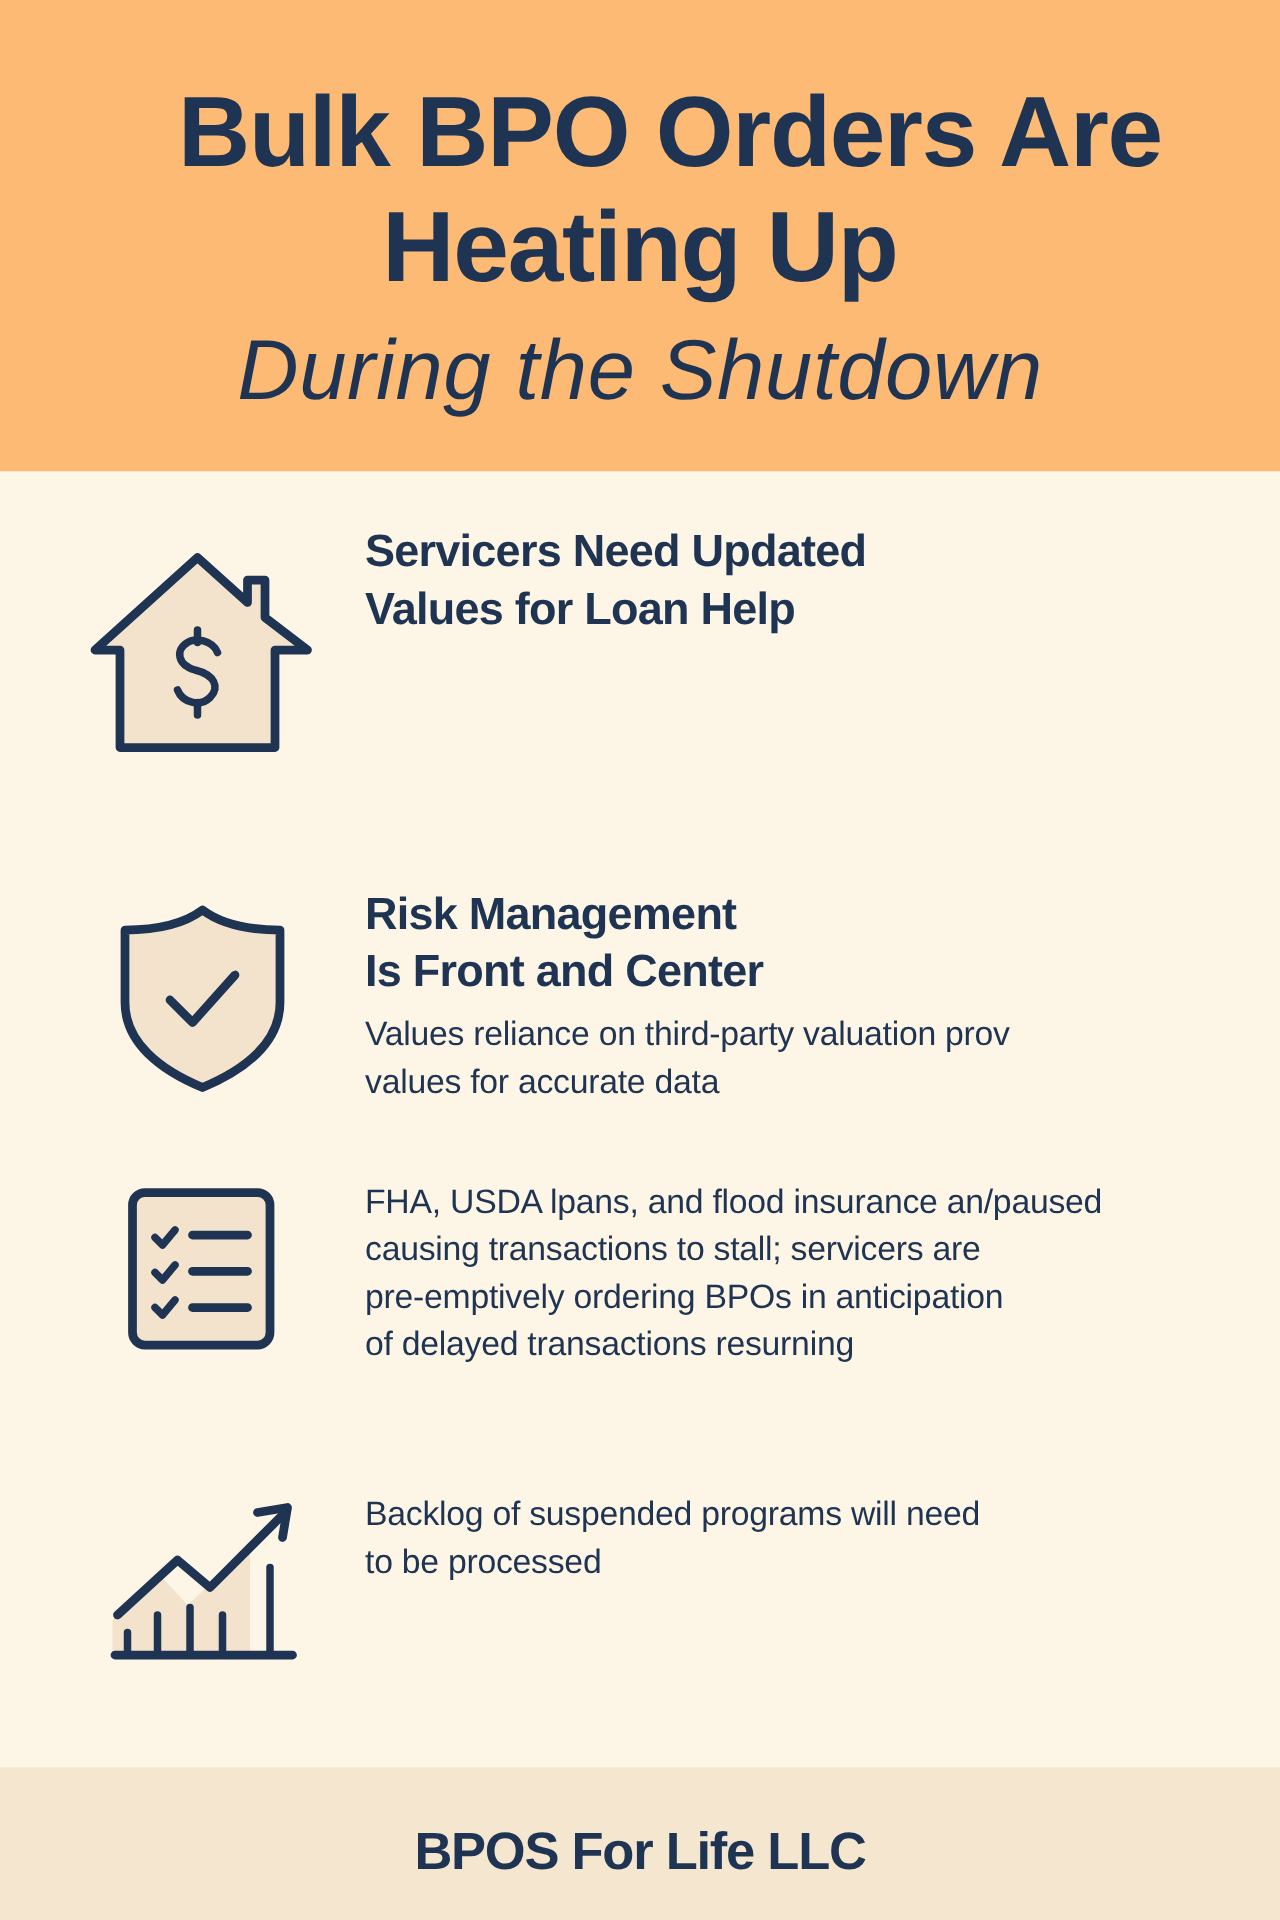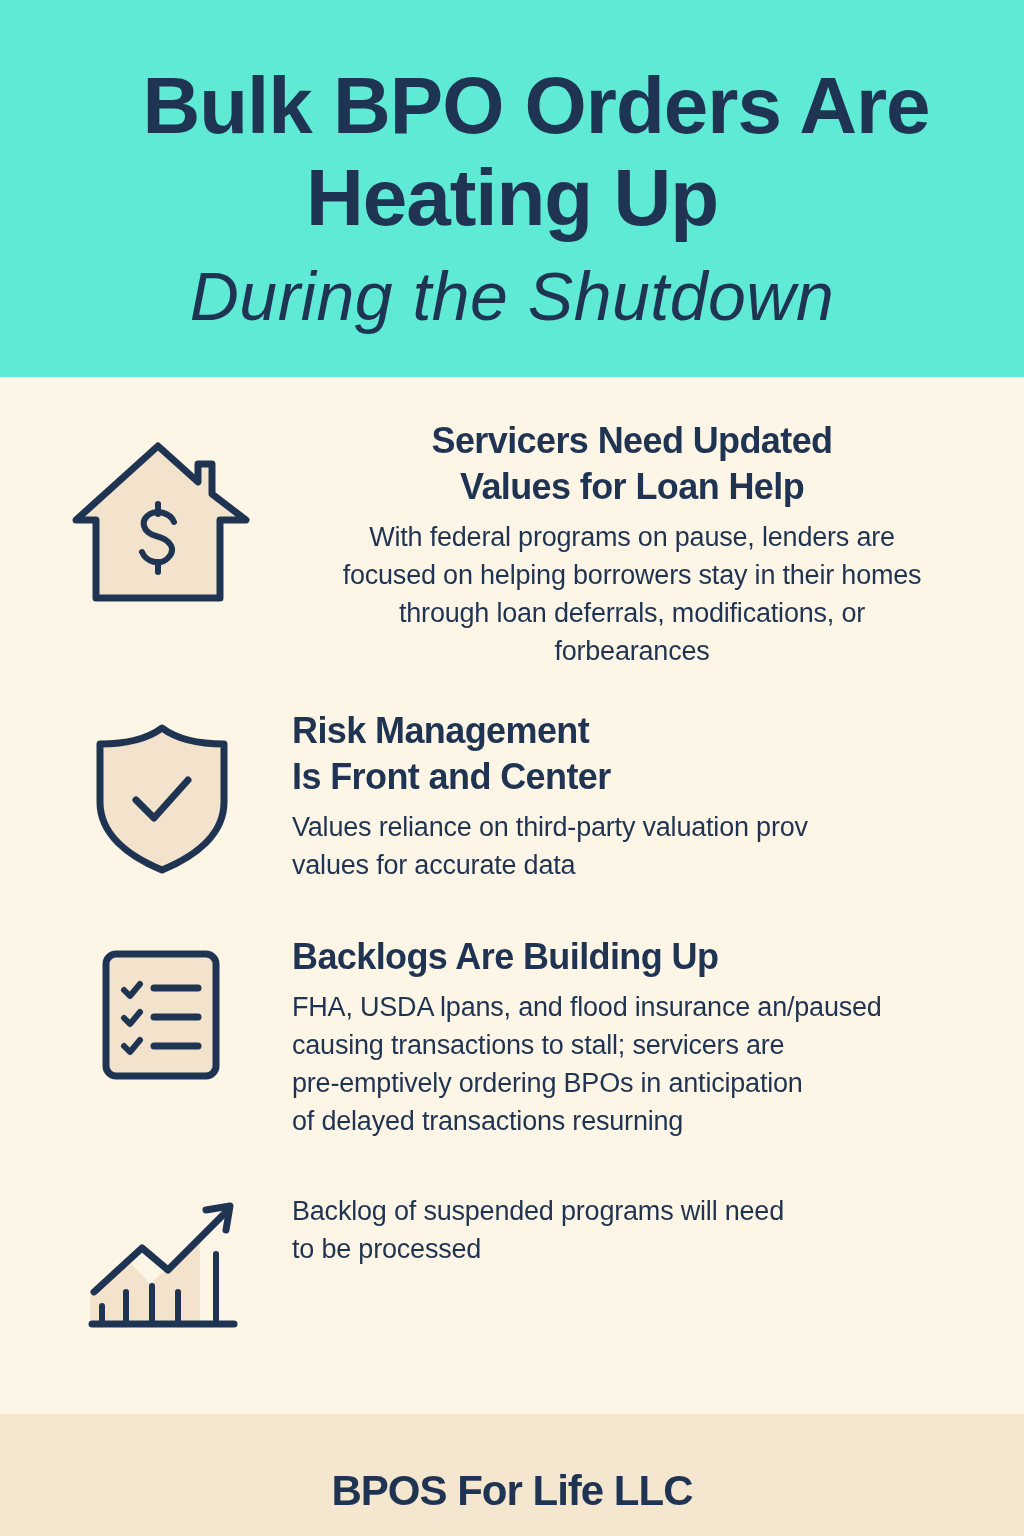--- a/index.html
+++ b/index.html
@@ -6,21 +6,21 @@
   html, body { width: 1024px; height: 1536px; }
   body {
     background: #fdf5e5;
     color: #1f3452;
     font-family: "Liberation Sans", "DejaVu Sans", sans-serif;
     position: relative;
     overflow: hidden;
   }
   .header {
     position: absolute; left: 0; top: 0; width: 1024px; height: 377px;
-    background: #5eead4;
+    background: #fdba74;
     text-align: center;
   }
   .title-line {
     font-weight: 700;
     font-size: 80px;
     letter-spacing: -1px;
     line-height: 1;
     position: absolute; left: 0; width: 100%;
   }
   .title-line.l1 { top: 66px; padding-left: 48px; }
@@ -52,50 +52,44 @@
     font-weight: 400;
     margin-top: 8px;
     letter-spacing: -0.2px;
   }
   .footer {
     position: absolute; left: 0; top: 1414px; width: 1024px; height: 122px;
     background: #f5e6d0;
     text-align: center;
   }
   .footer-text {
-    position: absolute; left: 0; width: 100%; top: 56px;
+    position: absolute; left: 0; width: 100%; top: 46px;
     font-size: 42px; font-weight: 700; letter-spacing: -1px; line-height: 1;
   }
 </style>
 </head>
 <body>
 
 <div class="header">
   <div class="title-line l1">Bulk BPO Orders Are</div>
   <div class="title-line l2">Heating Up</div>
   <div class="subtitle">During the Shutdown</div>
 </div>
 
 <div class="section" style="top:0;">
   <svg class="icon" style="left:70px; top:440px;" width="182" height="166" viewBox="0 0 182 166">
     <path d="M6,80 L88,6 L128,42 L128,24 L142,24 L142,54 L176,80 L150,80 L150,158 L26,158 L26,80 Z" fill="#f3e3cc" stroke="#1f3452" stroke-width="7" stroke-linejoin="round"></path>
     <path d="M104,82 C100,72 86,70 80,74 C70,80 72,92 86,96 C102,100 106,110 98,118 C90,126 76,122 72,112" fill="none" stroke="#1f3452" stroke-width="6" stroke-linecap="round"></path>
     <line x1="88" y1="64" x2="88" y2="74" stroke="#1f3452" stroke-width="6" stroke-linecap="round"></line>
     <line x1="88" y1="122" x2="88" y2="132" stroke="#1f3452" stroke-width="6" stroke-linecap="round"></line>
   </svg>
-  <div class="text-col" style="top:418px;text-align:center;">
+  <div class="text-col" style="top:418px;">
     <div class="heading">
       <div>Servicers Need Updated</div>
       <div>Values for Loan Help</div>
-    </div>
-    <div class="body-text">
-      <div>With federal programs on pause, lenders are</div>
-      <div>focused on helping borrowers stay in their homes</div>
-      <div>through loan deferrals, modifications, or</div>
-      <div>forbearances</div>
     </div>
   </div>
 </div>
 
 <div class="section" style="top:0;">
   <svg class="icon" style="left:94px; top:722px;" width="136" height="152" viewBox="0 0 136 152">
     <path d="M68,6 C52,18 30,22 6,22 L6,80 C6,112 34,134 68,148 C102,134 130,112 130,80 L130,22 C106,22 84,18 68,6 Z" fill="#f3e3cc" stroke="#1f3452" stroke-width="7" stroke-linejoin="round"></path>
     <polyline points="42,78 60,96 94,58" fill="none" stroke="#1f3452" stroke-width="7" stroke-linecap="round" stroke-linejoin="round"></polyline>
   </svg>
   <div class="text-col" style="top:708px;">
@@ -114,23 +108,20 @@
   <svg class="icon" style="left:102px; top:950px;" width="118" height="130" viewBox="0 0 118 130">
     <rect x="4" y="4" width="110" height="122" rx="10" fill="#f3e3cc" stroke="#1f3452" stroke-width="7"></rect>
     <polyline points="22,40 28,46 38,34" fill="none" stroke="#1f3452" stroke-width="6" stroke-linecap="round" stroke-linejoin="round"></polyline>
     <line x1="52" y1="38" x2="96" y2="38" stroke="#1f3452" stroke-width="7" stroke-linecap="round"></line>
     <polyline points="22,68 28,74 38,62" fill="none" stroke="#1f3452" stroke-width="6" stroke-linecap="round" stroke-linejoin="round"></polyline>
     <line x1="52" y1="67" x2="96" y2="67" stroke="#1f3452" stroke-width="7" stroke-linecap="round"></line>
     <polyline points="22,96 28,102 38,90" fill="none" stroke="#1f3452" stroke-width="6" stroke-linecap="round" stroke-linejoin="round"></polyline>
     <line x1="52" y1="96" x2="96" y2="96" stroke="#1f3452" stroke-width="7" stroke-linecap="round"></line>
   </svg>
   <div class="text-col" style="top:934px;">
-    <div class="heading">
-      <div>Backlogs Are Building Up</div>
-    </div>
     <div class="body-text">
       <div>FHA, USDA lpans, and flood insurance an/paused</div>
       <div>causing transactions to stall; servicers are</div>
       <div>pre-emptively ordering BPOs in anticipation</div>
       <div>of delayed transactions resurning</div>
     </div>
   </div>
 </div>
 
 <div class="section" style="top:0;">

